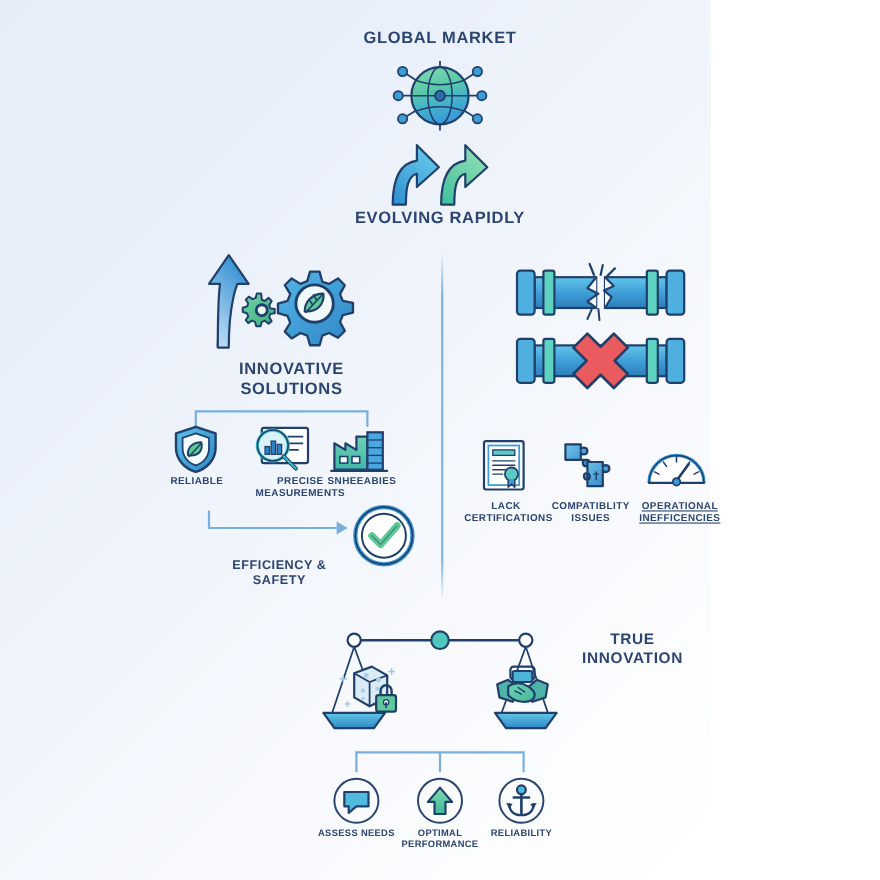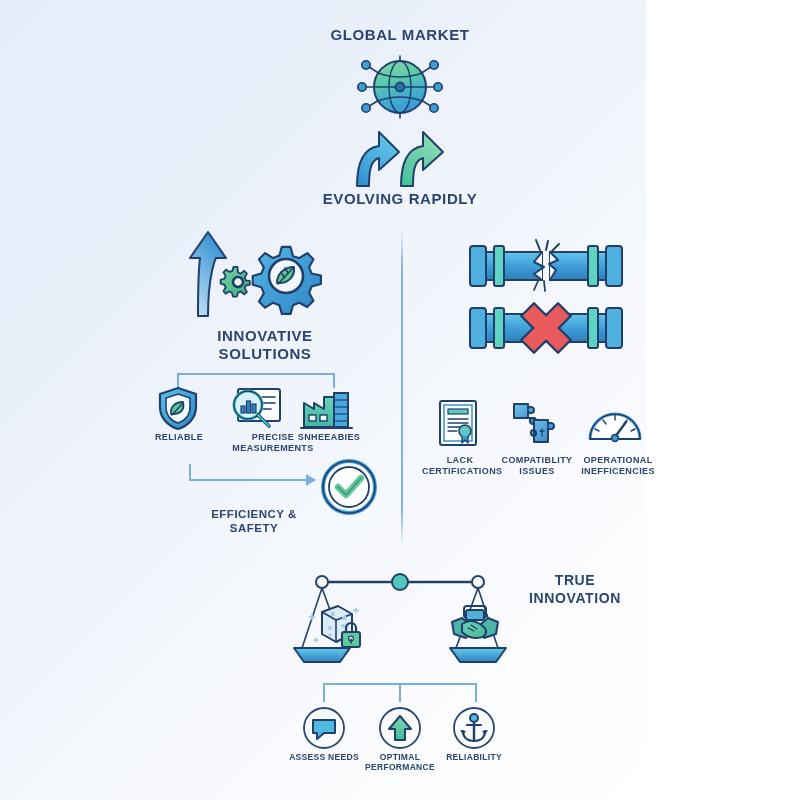--- a/index.html
+++ b/index.html
@@ -311,21 +311,21 @@
         <line x1="9" y1="26" x2="13" y2="28"></line>
         <line x1="17" y1="17" x2="20" y2="21"></line>
         <line x1="29" y1="12" x2="29" y2="17"></line>
         <line x1="41" y1="17" x2="38" y2="21"></line>
         <line x1="49" y1="26" x2="45" y2="28"></line>
       </g>
       <line x1="29" y1="34" x2="40" y2="19" stroke="#20406b" stroke-width="2.4" stroke-linecap="round"></line>
       <circle cx="29" cy="35" r="3.4" fill="#3d9bd6" stroke="#20406b" stroke-width="1.6"></circle>
     </svg>
   </div>
-  <div class="lbl t-sub" style="left:576px; top:455px; width:84px;">OPERATIONAL
+  <div class="lbl t-sub" style="left:576px; top:455px; width:84px;text-decoration:underline;">OPERATIONAL
 INEFFICENCIES</div>
 
 
   <div class="lbl t-side" style="left:510px; top:572px; width:130px;">TRUE
 INNOVATION</div>
 
   <div class="node" style="left:300px; top:570px;">
     <svg width="200" height="100" viewBox="0 0 200 100">
       <defs>
         <linearGradient id="gPan" x1="0" y1="0" x2="0" y2="1">

